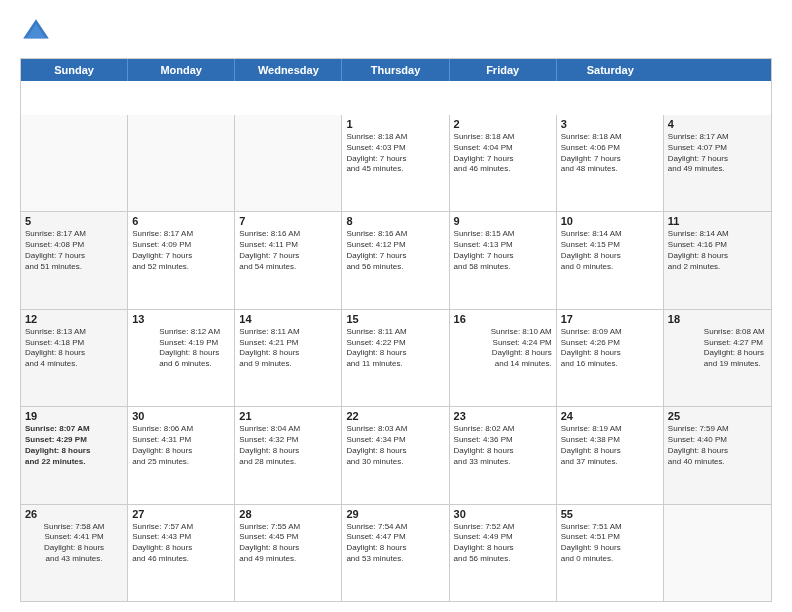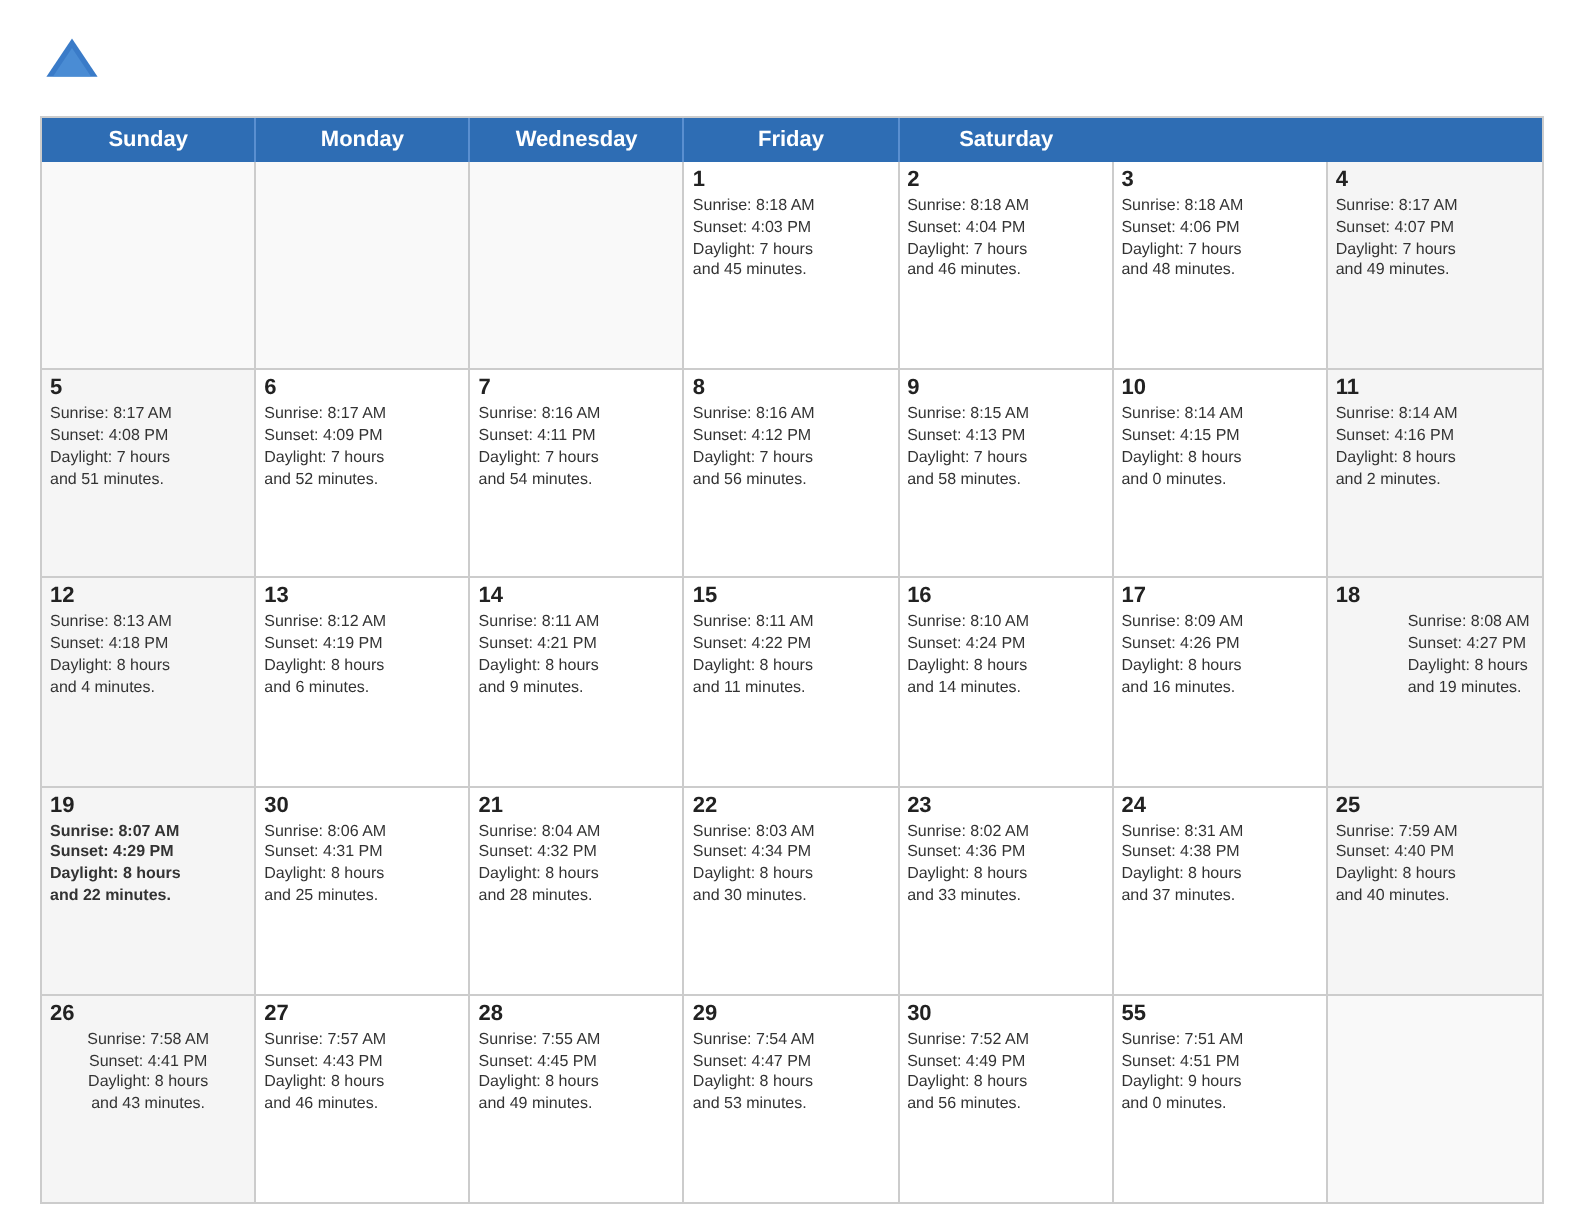--- a/index.html
+++ b/index.html
@@ -52,20 +52,21 @@
     .title-block h2 {
       font-size: 14px;
       font-weight: normal;
       color: #444;
     }
     .calendar {
       flex: 1;
       display: flex;
       flex-direction: column;
       border: 1px solid #ccc;
+      gap: 34px;
     }
     .cal-header {
       display: grid;
       grid-template-columns: repeat(7, 1fr);
       background: #2e6db4;
     }
     .cal-header-cell {
       color: #fff;
       font-size: 11px;
       font-weight: bold;
@@ -129,20 +130,21 @@
       <h1></h1>
       <h2></h2>
     </div>
   </div>
 
   <div class="calendar">
     <div class="cal-header">
     <div class="cal-header-cell">Sunday</div>
         <div class="cal-header-cell">Monday</div>
         <div class="cal-header-cell">Wednesday</div>
+        <div class="cal-header-cell">Thursday</div>
         <div class="cal-header-cell">Friday</div>
         <div class="cal-header-cell">Saturday</div>
       </div>
     <div class="cal-body">
     <div class="cal-row">
           <div class="cal-cell empty"></div>
           <div class="cal-cell empty"></div>
           <div class="cal-cell empty"></div>
           <div class="cal-cell">
             <span class="day-num">1</span>
@@ -227,42 +229,42 @@
         <div class="cal-row">
           <div class="cal-cell shaded">
             <span class="day-num">12</span>
             <div class="cell-text" style="white-space: pre-line;">Sunrise: 8:13 AM
 Sunset: 4:18 PM
 Daylight: 8 hours
 and 4 minutes.</div>
           </div>
           <div class="cal-cell">
             <span class="day-num">13</span>
-            <div class="cell-text" style="white-space: pre-line;">Sunrise: 8:12 AM
+            <div class="cell-text" style="white-space: pre-line; margin-left: 27px;">Sunrise: 8:12 AM
 Sunset: 4:19 PM
 Daylight: 8 hours
 and 6 minutes.</div>
           </div>
           <div class="cal-cell">
             <span class="day-num">14</span>
             <div class="cell-text" style="white-space: pre-line;">Sunrise: 8:11 AM
 Sunset: 4:21 PM
 Daylight: 8 hours
 and 9 minutes.</div>
           </div>
           <div class="cal-cell">
             <span class="day-num">15</span>
             <div class="cell-text" style="white-space: pre-line;">Sunrise: 8:11 AM
 Sunset: 4:22 PM
 Daylight: 8 hours
 and 11 minutes.</div>
           </div>
           <div class="cal-cell">
             <span class="day-num">16</span>
-            <div class="cell-text" style="white-space: pre-line;">Sunrise: 8:10 AM
+            <div class="cell-text" style="white-space: pre-line; text-align: right;">Sunrise: 8:10 AM
 Sunset: 4:24 PM
 Daylight: 8 hours
 and 14 minutes.</div>
           </div>
           <div class="cal-cell">
             <span class="day-num">17</span>
             <div class="cell-text" style="white-space: pre-line;">Sunrise: 8:09 AM
 Sunset: 4:26 PM
 Daylight: 8 hours
 and 16 minutes.</div>
@@ -306,21 +308,21 @@
           </div>
           <div class="cal-cell">
             <span class="day-num">23</span>
             <div class="cell-text" style="white-space: pre-line;">Sunrise: 8:02 AM
 Sunset: 4:36 PM
 Daylight: 8 hours
 and 33 minutes.</div>
           </div>
           <div class="cal-cell">
             <span class="day-num">24</span>
-            <div class="cell-text" style="white-space: pre-line;">Sunrise: 8:31 AM
+            <div class="cell-text" style="white-space: pre-line;">Sunrise: 8:19 AM
 Sunset: 4:38 PM
 Daylight: 8 hours
 and 37 minutes.</div>
           </div>
           <div class="cal-cell shaded">
             <span class="day-num">25</span>
             <div class="cell-text" style="white-space: pre-line;">Sunrise: 7:59 AM
 Sunset: 4:40 PM
 Daylight: 8 hours
 and 40 minutes.</div>

